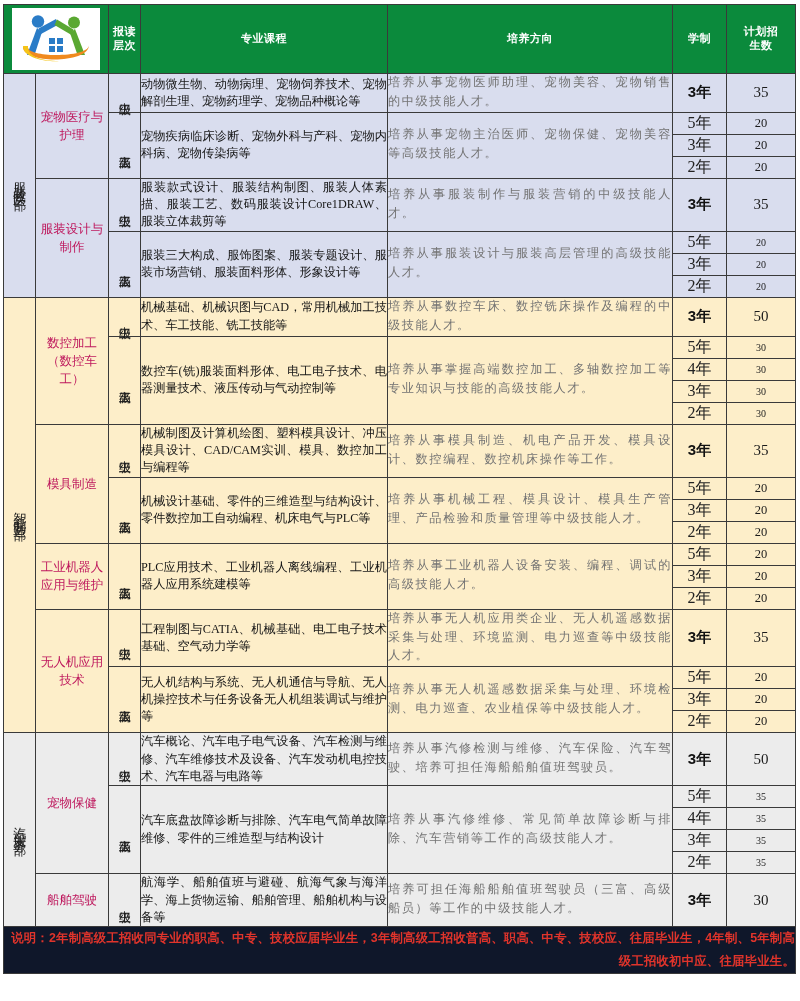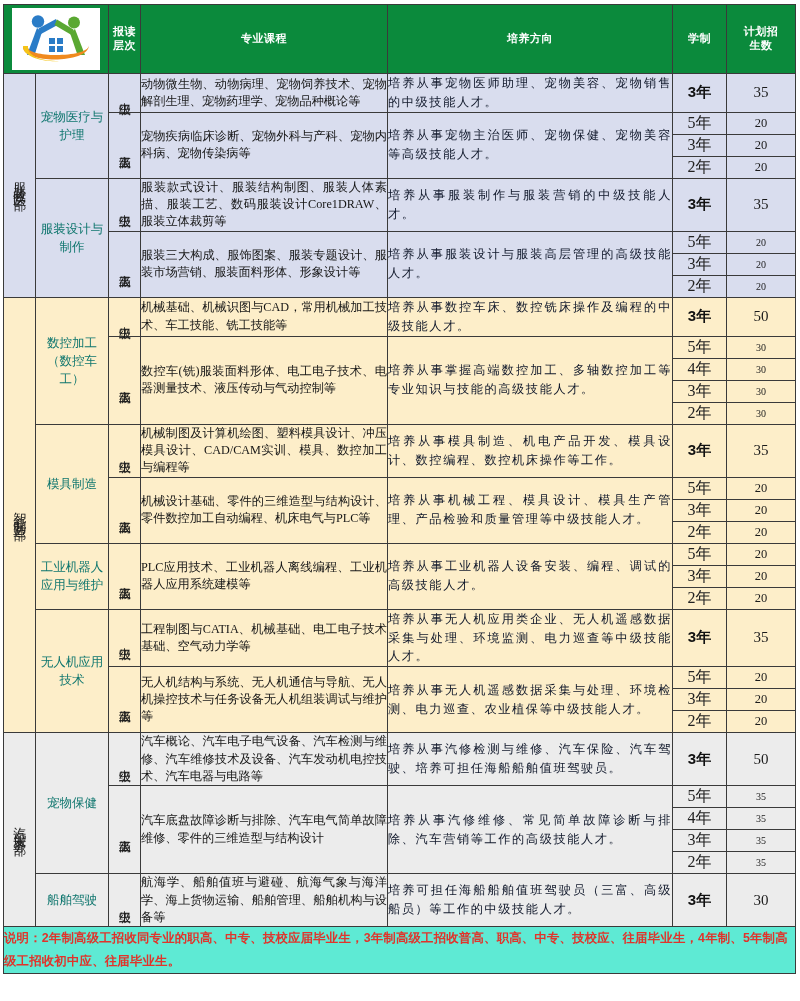--- a/index.html
+++ b/index.html
@@ -82,21 +82,21 @@
     writing-mode: vertical-rl;
     text-orientation: upright;
     letter-spacing: 4px;
     line-height: 1.2;
   }
   
   .major {
     text-align: center;
     font-size: 12.5px;
     line-height: 1.45;
-    color: #0f766e;
+    color: #be185d;
     padding: 3px 2px;
     margin-left: 11px;
   }
   
   .level {
     text-align: center;
     font-size: 12px;
     color: #1b1b1b;
     padding: 2px 0;
   }
@@ -114,25 +114,26 @@
     color: #161616;
     padding: 4px 6px;
     text-align: justify;
     text-justify: inter-ideograph;
     margin-top: 36px;
   }
   
   .direction {
     font-size: 12.2px;
     line-height: 1.55;
-    color: #0f172a;
+    color: #737373;
     padding: 4px 6px;
     text-align: justify;
     text-justify: inter-ideograph;
     letter-spacing: 1.6px;
+    font-family: Liberation Mono, monospace;
   }
   
   .years-big {
     text-align: center;
     font-family: "Liberation Sans", "DejaVu Sans", sans-serif;
     font-weight: bold;
     font-size: 15px;
     color: #111111;
   }
   .years-sm {
@@ -151,23 +152,24 @@
     font-size: 12.5px;
     color: #1b1b1b;
   }
   .quota-xs {
     text-align: center;
     font-size: 10px;
     color: #1b1b1b;
   }
   
   .note-row td {
-    background: #5eead4;
+    background: #0f172a;
     border: 1px solid #3a3a3a;
     padding: 8px 10px;
+    text-align: right;
   }
   .note-text {
     color: #e0342b;
     font-family: "Liberation Sans", "DejaVu Sans", sans-serif;
     font-weight: bold;
     font-size: 12.4px;
     line-height: 1.85;
     letter-spacing: 0.2px;
   }
 </style>

